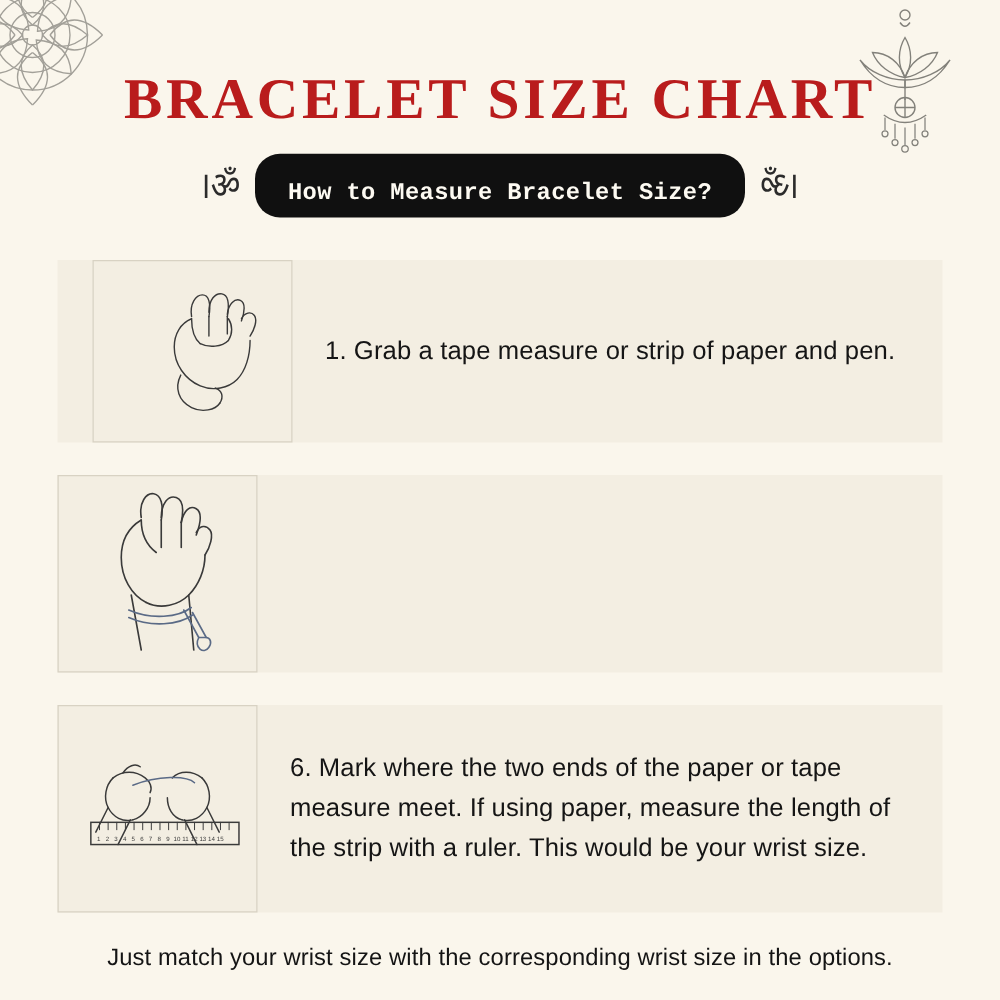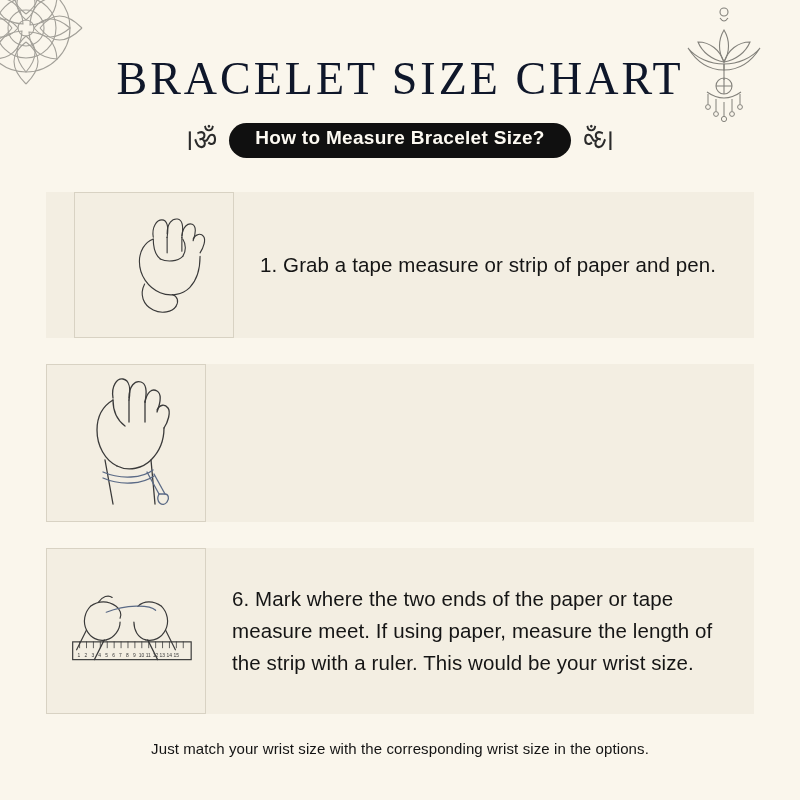--- a/index.html
+++ b/index.html
@@ -36,22 +36,22 @@
     pointer-events: none;
   }
 
   
   .title {
     font-family: "Liberation Serif", serif;
     font-size: 46px;
     letter-spacing: 3px;
     text-align: center;
     margin: 52px 0 0 0;
-    font-weight: 400;
-    color: #0f172a;
+    font-weight: 700;
+    color: #b91c1c;
   }
 
   .subtitle-row {
     display: flex;
     align-items: center;
     justify-content: center;
     gap: 12px;
     margin-top: 18px;
   }
   .flourish {
@@ -61,22 +61,22 @@
     line-height: 1;
     transform: scaleY(1.15);
   }
   .flourish.left  { transform: scaleY(1.15) scaleX(1); }
   .flourish.right { transform: scaleY(1.15) scaleX(-1); }
 
   .subtitle-pill {
     background: #101010;
     color: #fdfaf2;
     border-radius: 20px;
-    padding: 4px 26px 9px 26px;
-    font-family: Liberation Sans, sans-serif;
+    padding: 20px 26px 9px 26px;
+    font-family: Liberation Mono, monospace;
     font-size: 19px;
     font-weight: 700;
     letter-spacing: .3px;
     white-space: nowrap;
   }
 
   
   .steps {
     margin: 34px 46px 0 46px;
   }
@@ -105,21 +105,21 @@
     line-height: 1.55;
     color: #151515;
     letter-spacing: .1px;
   }
   .step-1 .step-figure, .step-1 { height: 146px; padding-left: 28px; }
   .step-2 .step-figure, .step-2 { height: 158px; }
   .step-3 .step-figure, .step-3 { height: 166px; }
 
   .footer {
     text-align: center;
-    font-size: 15px;
+    font-size: 19px;
     color: #141414;
     margin-top: 6px;
     letter-spacing: .1px;
   }
 
   svg { display: block; }
 </style>
 </head>
 <body>
 

